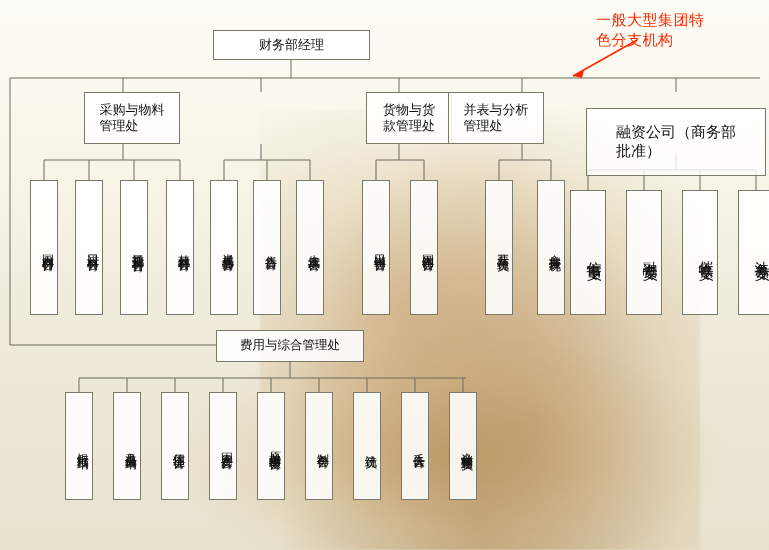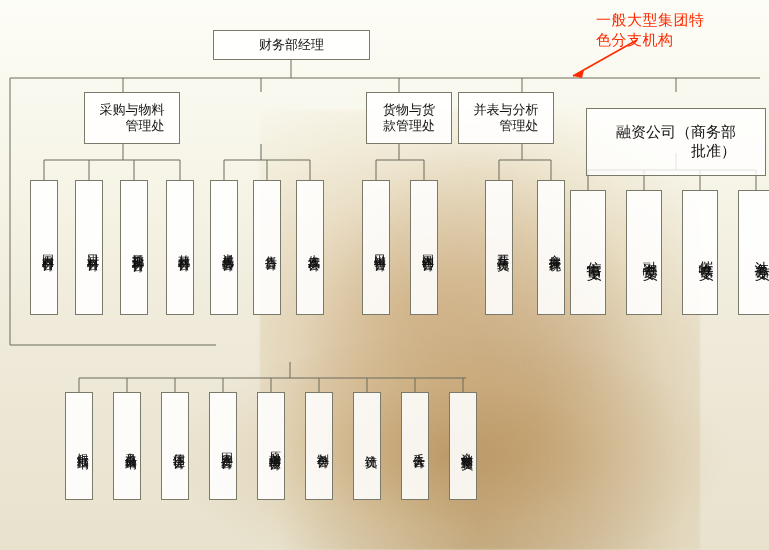--- a/index.html
+++ b/index.html
@@ -56,21 +56,21 @@
   }
 
   .node {
     position: absolute;
     box-sizing: border-box;
     background: rgba(255,255,255,0.88);
     border: 1px solid #7a7a6a;
     display: flex;
     align-items: center;
     justify-content: center;
-    text-align: right;
+    text-align: left;
     color: #111;
     line-height: 1.25;
     font-size: 12px;
   }
   .node.horiz {
     padding: 2px 4px;
   }
   
   .node.vert {
     writing-mode: vertical-rl;
@@ -179,21 +179,21 @@
 
   <div class="annotation" style="left:596px; top:10px; width:160px;">一般大型集团特
 色分支机构</div>
 
   <div class="node horiz" style="left:213px; top:30px; width:157px; height:30px; font-size:13px;">财务部经理</div>
 
   <div class="node horiz level1" style="left:84px; top:92px; width:96px; height:52px; white-space:pre-line;">采购与物料
 管理处</div>
   <div class="node horiz level1" style="left:356px; top:92px; width:86px; height:52px; white-space:pre-line;margin-left:10px;">货物与货
 款管理处</div>
-  <div class="node horiz level1" style="left:458px; top:92px; width:96px; height:52px; white-space:pre-line;">并表与分析
+  <div class="node horiz level1" style="left:448px; top:92px; width:96px; height:52px; white-space:pre-line;">并表与分析
 管理处</div>
   <div class="node horiz finance" style="left:586px; top:108px; width:180px; height:68px; white-space:pre-line;">融资公司（商务部
 批准）</div>
 
   <div class="node vert" style="left:30px; top:180px; width:28px; height:135px;">国内材料会计</div>
   <div class="node vert" style="left:75px; top:180px; width:28px; height:135px;">进口材料会计</div>
   <div class="node vert" style="left:120px; top:180px; width:28px; height:135px;">委托加工材料会计</div>
   <div class="node vert" style="left:166px; top:180px; width:28px; height:135px;">其他材料会计</div>
 
   <div class="node vert" style="left:210px; top:180px; width:28px; height:135px;">半成品售后会计</div>
@@ -204,20 +204,21 @@
   <div class="node vert" style="left:410px; top:180px; width:28px; height:135px;">国内销售会计</div>
 
   <div class="node vert" style="left:485px; top:180px; width:28px; height:135px;">开票与统计员</div>
   <div class="node vert" style="left:537px; top:180px; width:28px; height:135px;">合并报表统计</div>
 
   <div class="node vert big" style="left:570px; top:190px; width:36px; height:125px;">信审专员</div>
   <div class="node vert big" style="left:626px; top:190px; width:36px; height:125px;">融资专员</div>
   <div class="node vert big" style="left:682px; top:190px; width:36px; height:125px;">催收专员</div>
   <div class="node vert big" style="left:738px; top:190px; width:36px; height:125px;">法务专员</div>
 
+  <div class="node horiz level2" style="left:216px; top:330px; width:148px; height:32px;">费用与综合管理处</div>
 
   <div class="node vert" style="left:65px; top:392px; width:28px; height:108px;">银行款出纳</div>
   <div class="node vert" style="left:113px; top:392px; width:28px; height:108px;">盘盈会计出纳</div>
   <div class="node vert" style="left:161px; top:392px; width:28px; height:108px;">信用证会计</div>
   <div class="node vert" style="left:209px; top:392px; width:28px; height:108px;">固定资产会计</div>
   <div class="node vert" style="left:257px; top:392px; width:28px; height:108px;">原始单据审核会计</div>
   <div class="node vert" style="left:305px; top:392px; width:28px; height:108px;">制单会计</div>
   <div class="node vert" style="left:353px; top:392px; width:28px; height:108px;">统计员</div>
   <div class="node vert" style="left:401px; top:392px; width:28px; height:108px;">丢失会计</div>
   <div class="node vert" style="left:449px; top:392px; width:28px; height:108px;">会计档案管理员</div>

